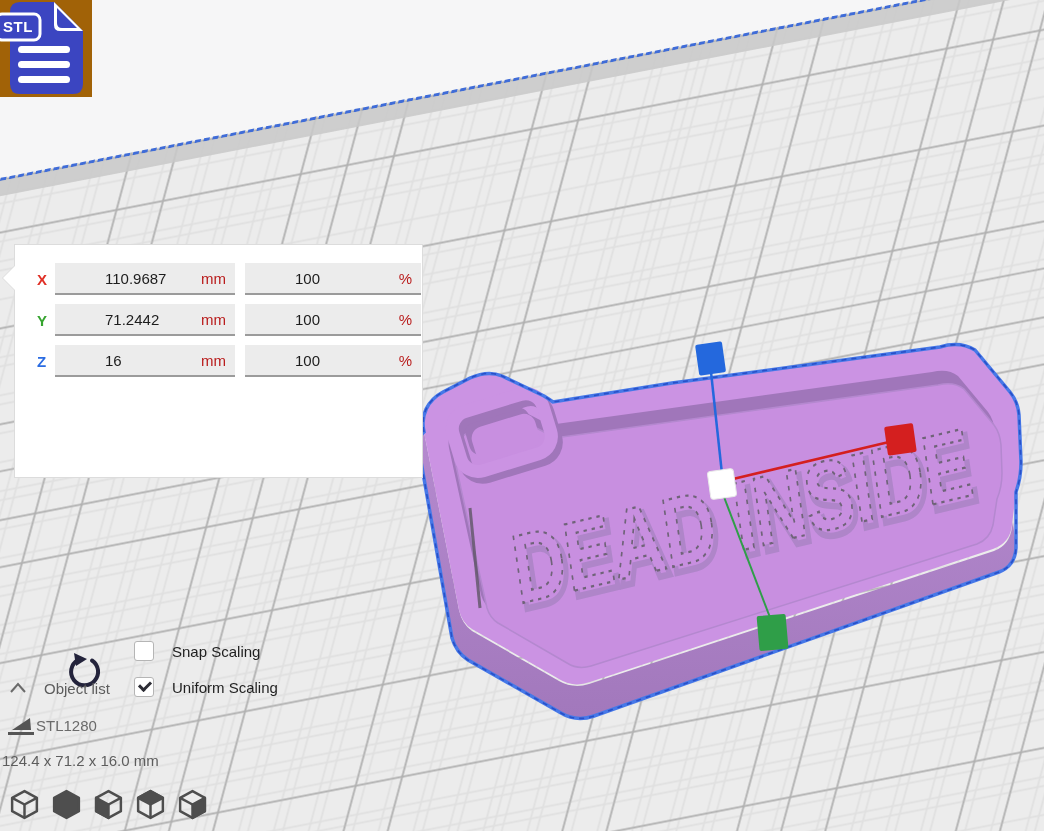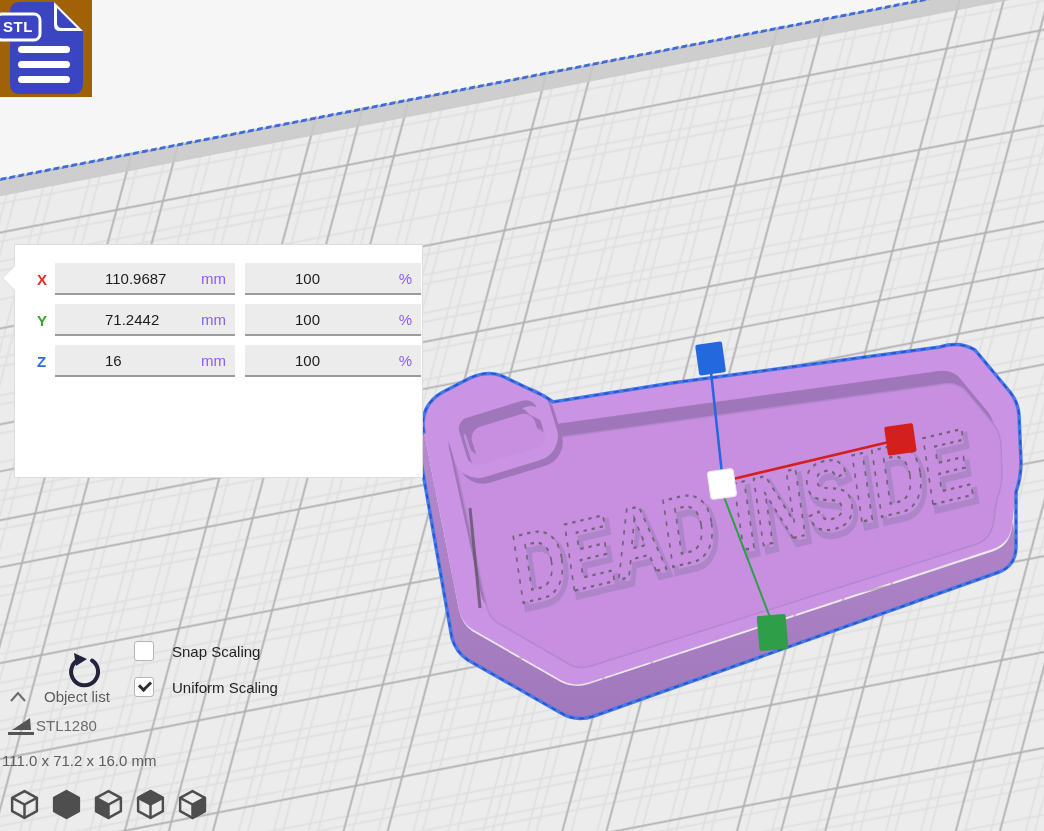--- a/index.html
+++ b/index.html
@@ -31,37 +31,37 @@
   .scale-panel{position:absolute;left:14px;top:244px;width:409px;height:234px;background:#ffffff;
     border:1px solid #dcdcdc;box-sizing:border-box;}
   .scale-panel .pointer{position:absolute;left:-12px;top:20px;width:0;height:0;
     border-top:13px solid transparent;border-bottom:13px solid transparent;border-right:13px solid #ffffff;
     filter:drop-shadow(-1px 0 0 #dcdcdc);}
   .axis-row{position:absolute;left:0;width:100%;height:34px;}
   .axis-row .axis-label{position:absolute;left:22px;top:8px;font-size:15px;font-weight:bold;}
   .field{position:absolute;top:0;height:32px;background:#ececec;border:0;border-bottom:2px solid #9b9b9b;box-sizing:border-box;}
   .field input{position:absolute;left:0;top:0;width:100%;height:100%;border:0;background:transparent;
     font-family:"Liberation Sans",sans-serif;font-size:15px;color:#1d1d1d;padding:0 14px 0 10px;box-sizing:border-box;outline:none;margin-left:40px;}
-  .field .unit{position:absolute;right:9px;top:7px;font-size:15px;color:#8b5cf6;pointer-events:none;}
+  .field .unit{position:absolute;right:9px;top:7px;font-size:15px;color:#b91c1c;pointer-events:none;}
   .field.mm{left:40px;width:180px;}
   .field.pct{left:230px;width:176px;}
   .row-x{top:18px;} .row-y{top:59px;} .row-z{top:100px;}
   .axis-x{color:#e03026;} .axis-y{color:#36a42f;} .axis-z{color:#2b6ce2;}
 
   .reset-btn{position:absolute;left:50px;top:406px;width:40px;height:40px;cursor:pointer;background:none;border:0;padding:0;}
   .checkbox-row{position:absolute;left:119px;display:flex;align-items:center;gap:18px;}
   .cb-snap{top:396px;} .cb-uniform{top:432px;}
   .checkbox{width:20px;height:20px;background:#fff;border:1px solid #b5b5b5;border-radius:3px;box-sizing:border-box;
     position:relative;cursor:pointer;}
   .checkbox.checked::after{content:"";position:absolute;left:4px;top:3px;width:9px;height:5px;
     border-left:3px solid #2d2d35;border-bottom:3px solid #2d2d35;transform:rotate(-45deg);}
   .checkbox-label{font-size:15px;color:#1f1f1f;}
 
   
-  .objlist-header{position:absolute;left:8px;top:680px;display:flex;align-items:flex-end;gap:16px;cursor:pointer;margin-top:8px;}
+  .objlist-header{position:absolute;left:8px;top:680px;display:flex;align-items:flex-start;gap:16px;cursor:pointer;}
   .objlist-header .txt{font-size:15px;color:#5d5d5d;}
   .objlist-item{position:absolute;left:6px;top:712px;display:flex;align-items:center;cursor:pointer;}
   .objlist-item .txt{font-size:15px;color:#6a6a6a;}
   .dims-text{position:absolute;left:2px;top:752px;font-size:15px;color:#5d5d5d;}
 
   .view-toolbar{position:absolute;left:8px;top:788px;display:flex;gap:9px;}
   .view-btn{width:33px;height:33px;padding:0;border:0;background:none;cursor:pointer;}
 </style>
 </head>
 <body>
@@ -222,21 +222,21 @@
   </div>
 
   <div class="objlist-item">
     <svg width="30" height="26" viewBox="0 0 30 26">
       <polygon points="6,18 24,6 25,18" fill="#555555"></polygon>
       <line x1="2" y1="21.5" x2="28" y2="21.5" stroke="#555555" stroke-width="3"></line>
     </svg>
     <span class="txt">STL1280</span>
   </div>
 
-  <div class="dims-text">111.0 x 71.2 x 16.0 mm</div>
+  <div class="dims-text">124.4 x 71.2 x 16.0 mm</div>
 
   <div class="view-toolbar">
     <button class="view-btn">
       <svg width="33" height="33" viewBox="0 0 32 32">
         <g fill="none" stroke="#4e4e4e" stroke-width="2.4" stroke-linejoin="round">
           <polygon points="16,3 28,9.5 28,22.5 16,29 4,22.5 4,9.5"></polygon>
           <polyline points="4,9.5 16,16 28,9.5"></polyline>
           <line x1="16" y1="16" x2="16" y2="29"></line>
         </g>
       </svg>

